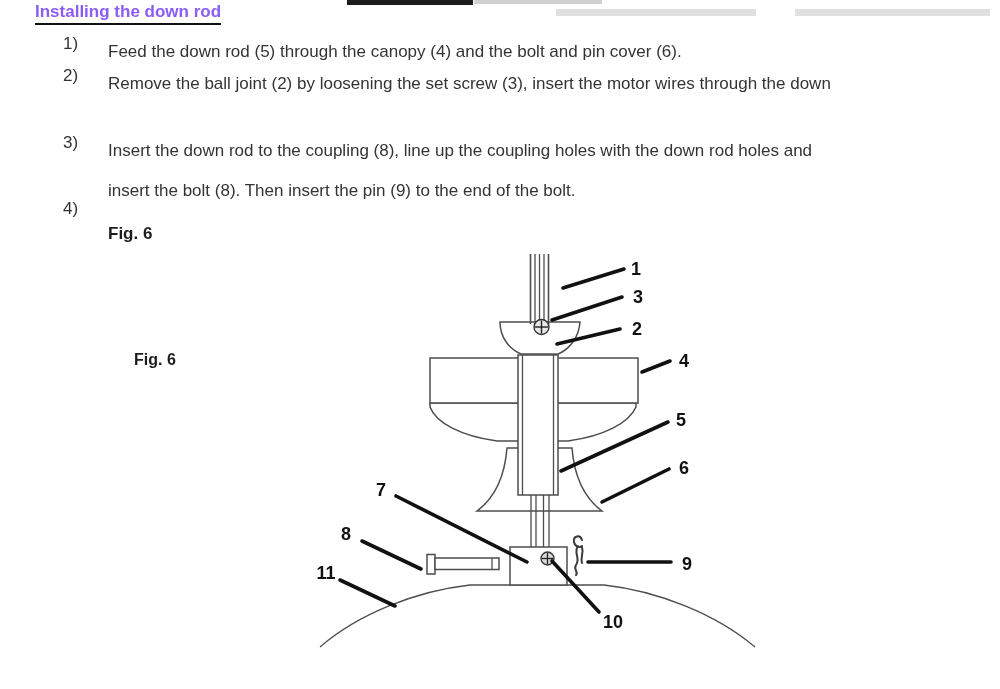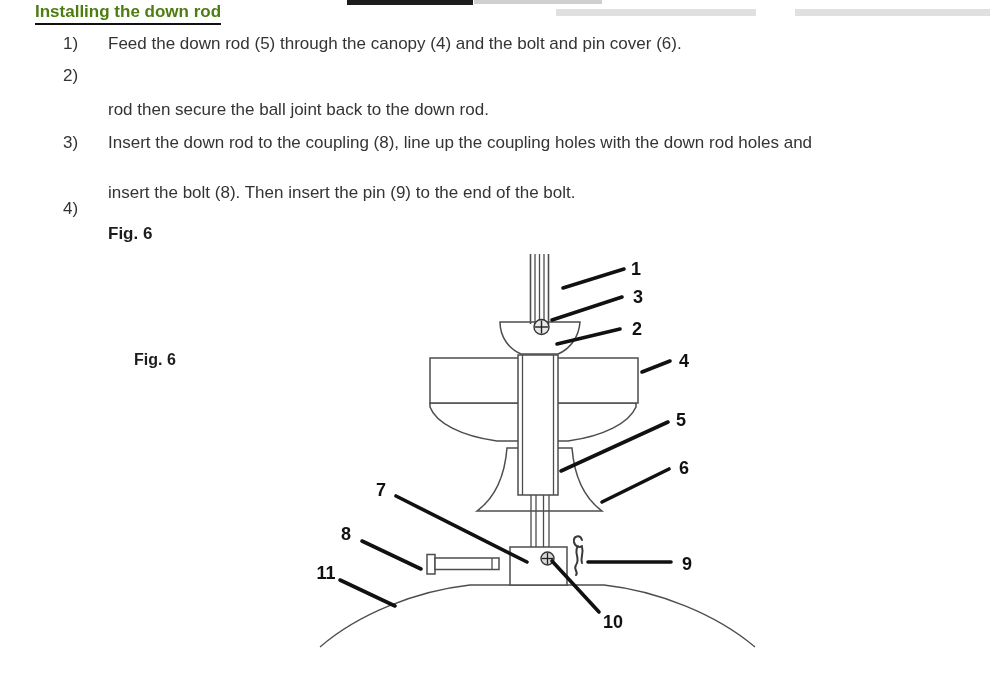--- a/index.html
+++ b/index.html
@@ -2,25 +2,25 @@
 <html><head>
 <meta charset="utf-8">
 <style>
   * { margin:0; padding:0; box-sizing:border-box; }
   html,body { width:1000px; height:689px; background:#ffffff; overflow:hidden; }
   body { position:relative; font-family:"Liberation Sans","DejaVu Sans",sans-serif; color:#333333; }
 
   .artifact { position:absolute; pointer-events:none; }
 
   .text-block { position:absolute; left:0; top:0; width:1000px; height:260px; }
-  .doc-title { position:absolute; left:35px; top:2px; font-size:17px; font-weight:bold; color:#4d7c0f; }
+  .doc-title { position:absolute; left:35px; top:2px; font-size:17px; font-weight:bold; color:#8b5cf6; }
   .doc-title .t { display:inline-block; border-bottom:2px solid #111111; padding-bottom:1px; }
   .row  { position:absolute; left:0; width:1000px; height:22px; font-size:17px; line-height:20px; color:#343434; }
   .row .num  { position:absolute; left:63px; }
-  .row .line { position:absolute; left:108px; white-space:nowrap; }
+  .row .line { position:absolute; left:108px; white-space:nowrap;margin-top:8px; }
   .row .fig-inline { position:absolute; left:108px; font-weight:bold; color:#1c1c1c; }
   .fig-side { position:absolute; left:134px; top:351px; font-size:16px; font-weight:bold; color:#1c1c1c; }
 
   svg.diagram { position:absolute; left:0; top:0; width:1000px; height:689px; }
   .thin  { fill:none; stroke:#4d4d4d; stroke-width:1.3; }
   .part  { fill:#ffffff; stroke:#4d4d4d; stroke-width:1.5; }
   .leader{ fill:none; stroke:#111111; stroke-width:3.6; stroke-linecap:round; }
   .callout-num { font-family:"Liberation Sans","DejaVu Sans",sans-serif; font-size:18px; font-weight:bold; fill:#111111; text-anchor:middle; }
 </style>
 </head>
@@ -35,29 +35,27 @@
   <div class="doc-title">
     <span class="t">Installing the down rod</span>
   </div>
 
   <div class="row" style="top:34px">
     <span class="num">1)</span>
     <span class="line">Feed the down rod (5) through the canopy (4) and the bolt and pin cover (6).</span>
   </div>
   <div class="row" style="top:66px">
     <span class="num">2)</span>
-  </div>
-  <div class="row" style="top:100px">
-    <span class="line">rod then secure the ball joint back to the down rod.</span>
+    <span class="line">Remove the ball joint (2) by loosening the set screw (3), insert the motor wires through the down</span>
   </div>
   <div class="row" style="top:133px">
     <span class="num">3)</span>
     <span class="line">Insert the down rod to the coupling (8), line up the coupling holes with the down rod holes and</span>
   </div>
-  <div class="row" style="top:183px">
+  <div class="row" style="top:173px">
     <span class="line">insert the bolt (8). Then insert the pin (9) to the end of the bolt.</span>
   </div>
   <div class="row" style="top:199px">
     <span class="num">4)</span>
   </div>
   <div class="row" style="top:224px">
     <span class="fig-inline">Fig. 6</span>
   </div>
 </div>
 

